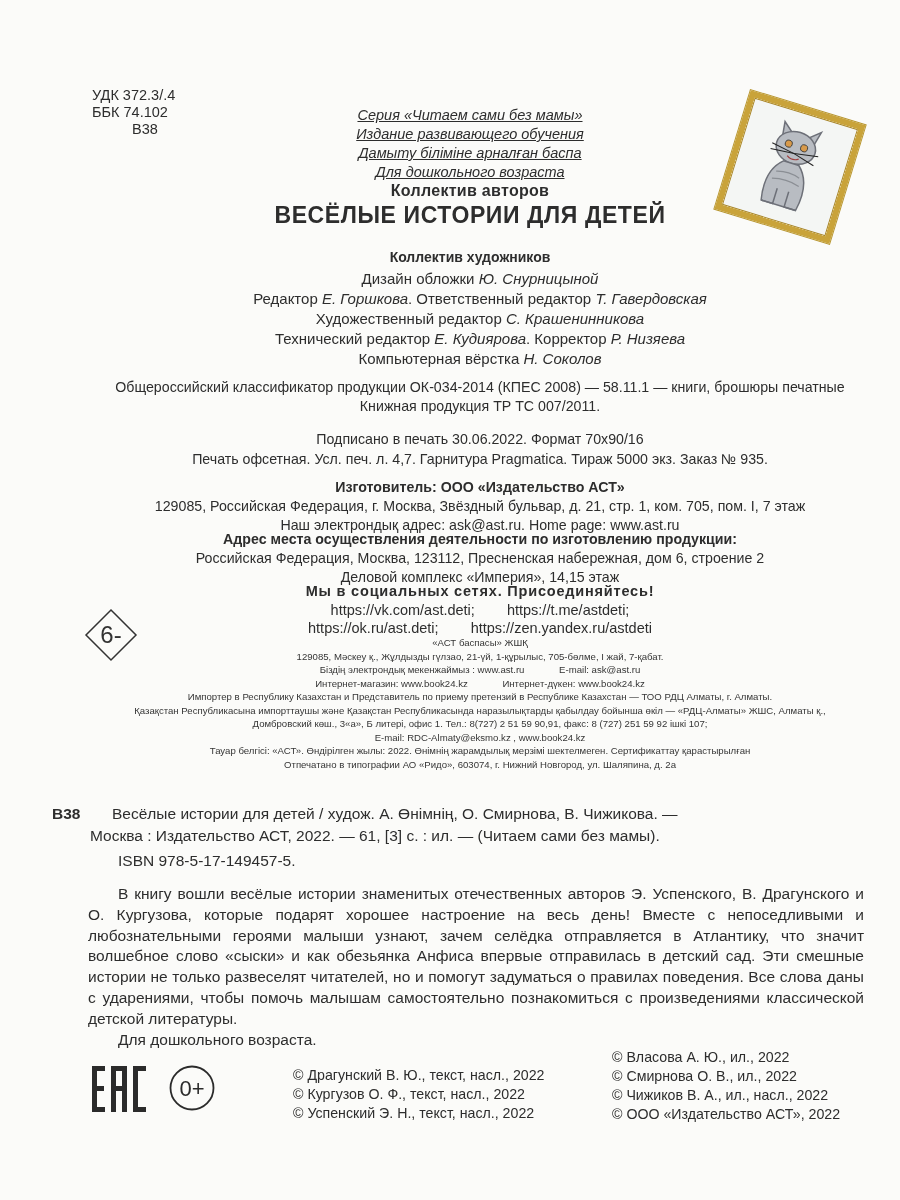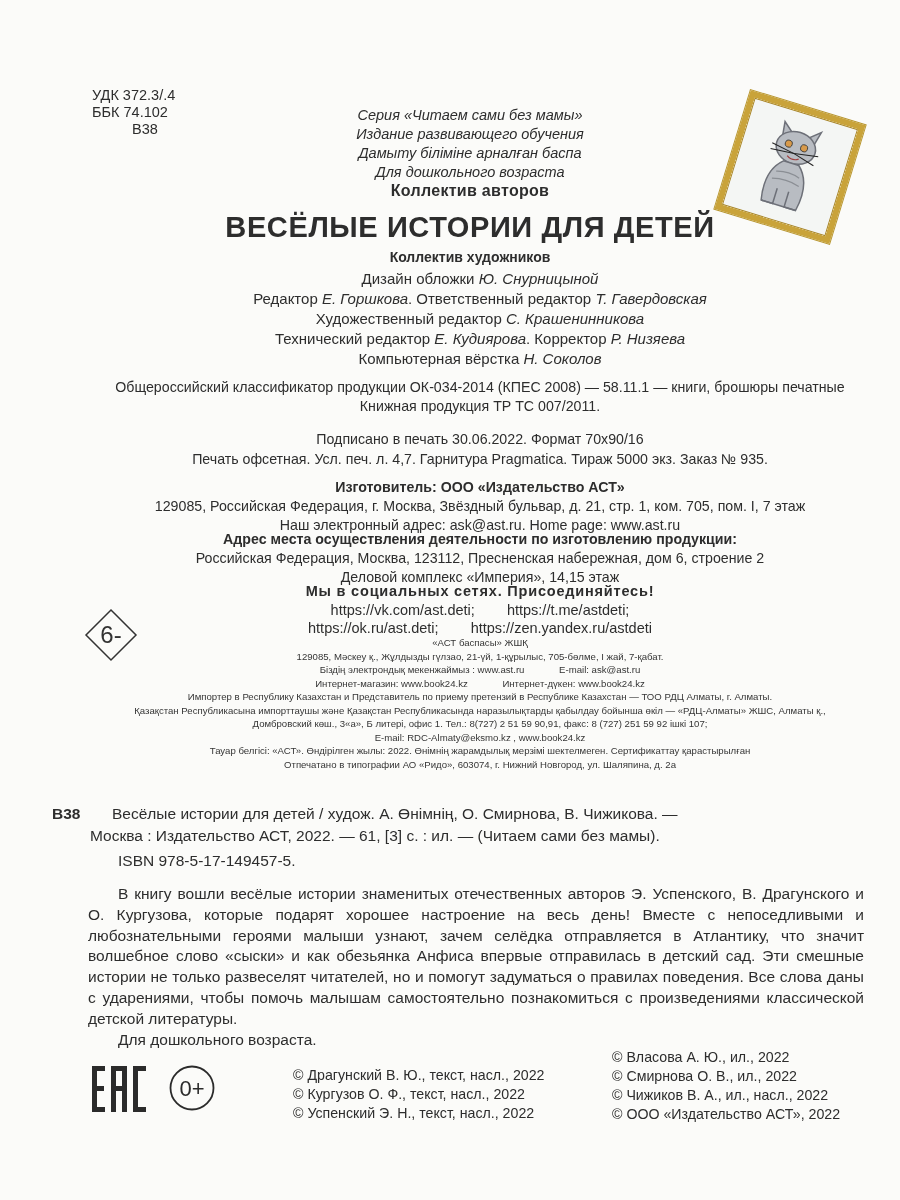--- a/index.html
+++ b/index.html
@@ -13,23 +13,23 @@
   .abs { position: absolute; }
   .center { text-align: center; }
   .it { font-style: italic; text-align: right; }
   .b { font-weight: bold; }
 
   
   #codes { left: 92px; top: 87px; font-size: 14.5px; line-height: 17px; }
   #codes .indent { padding-left: 40px; }
 
   
-  #series { left: 300px; top: 106px; width: 340px; font-size: 14.5px; line-height: 19px; font-style: italic; }
+  #series { left: 300px; top: 106px; width: 340px; font-size: 14.5px; line-height: 19px; font-style: italic; text-decoration: underline; }
   #collective-authors { left: 300px; top: 182px; width: 340px; font-size: 16px; font-weight: bold; letter-spacing: 0.3px; }
-  #book-title { left: 200px; top: 211px; width: 540px; font-size: 29px; font-weight: bold; letter-spacing: 0.6px; }
+  #book-title { left: 200px; top: 202px; width: 540px; font-size: 23px; font-weight: bold; letter-spacing: 0.6px; }
   #collective-artists { left: 300px; top: 249px; width: 340px; font-size: 14px; font-weight: bold; }
   #credits { left: 180px; top: 269px; width: 600px; font-size: 15px; line-height: 20px; }
 
   
   #picture {
     left: 730px; top: 105px; width: 108px; height: 112px;
     transform: rotate(17deg);
     border: 6px solid #c9a33a;
     background: #f4f6f4;
     box-shadow: inset 0 0 0 1px #a8862a, 0 0 0 1px #b8962f;
@@ -128,21 +128,21 @@
 </div>
 
 <div id="print-info" class="abs center" style="top:417px;">
   <div>Подписано в печать 30.06.2022. Формат 70x90/16</div>
   <div>Печать офсетная. Усл. печ. л. 4,7. Гарнитура Pragmatica. Тираж 5000 экз. Заказ № 935.</div>
 </div>
 
 <div id="maker" class="abs center">
   <div class="b">Изготовитель: ООО «Издательство АСТ»</div>
   <div>129085, Российская Федерация, г. Москва, Звёздный бульвар, д. 21, стр. 1, ком. 705, пом. I, 7 этаж</div>
-  <div>Наш электронный адрес: ask@ast.ru. Home page: www.ast.ru</div>
+  <div>Наш электрондық адрес: ask@ast.ru. Home page: www.ast.ru</div>
 </div>
 
 <div id="site" class="abs center">
   <div class="b">Адрес места осуществления деятельности по изготовлению продукции:</div>
   <div>Российская Федерация, Москва, 123112, Пресненская набережная, дом 6, строение 2</div>
   <div>Деловой комплекс «Империя», 14,15 этаж</div>
 </div>
 
 <div id="social" class="abs center">
   <div class="title">Мы в социальных сетях. Присоединяйтесь!</div>

